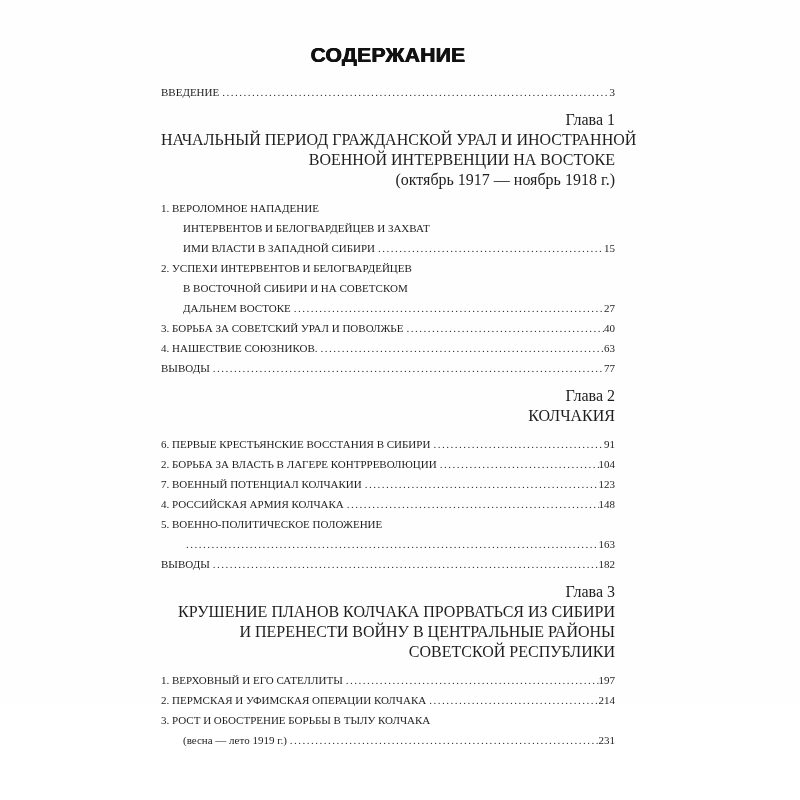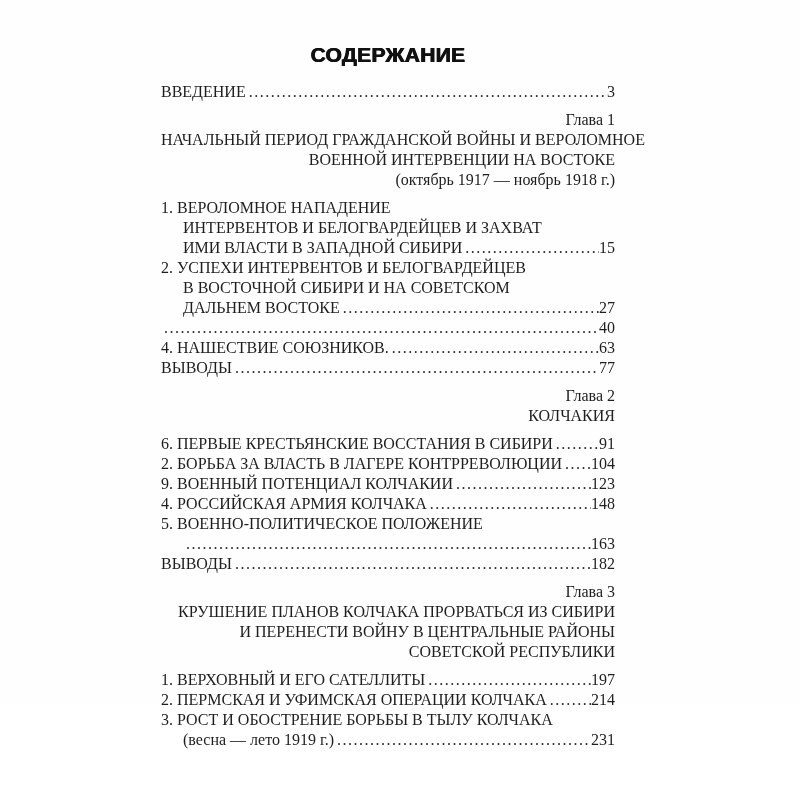--- a/index.html
+++ b/index.html
@@ -29,21 +29,21 @@
     font-family: "Liberation Sans", "DejaVu Sans", sans-serif;
     font-weight: 700;
     font-size: 21px;
     line-height: 26px;
     letter-spacing: 0.3px;
     color: #111111;
     
     text-shadow: 0.45px 0 0 currentColor, -0.45px 0 0 currentColor;
   }
   .toc-line {
-    font-size: 16px;
+    font-size: 11px;
     line-height: 20px;
     white-space: nowrap;
     display: block;
   }
   .toc-line.with-page {
     display: flex;
     align-items: baseline;
   }
   .toc-line.indent { padding-left: 22px; }
   .entry-text { flex: 0 0 auto; }
@@ -86,21 +86,21 @@
     <div class="intro-block">
       <div class="toc-line with-page">
         <span class="entry-text">ВВЕДЕНИЕ</span>
         <span class="dots"></span>
         <span class="pg">3</span>
       </div>
     </div>
 
     <div class="chapter-heading">
       <span class="chapter-label">Глава 1</span>
-      <span class="chapter-title-line">НАЧАЛЬНЫЙ ПЕРИОД ГРАЖДАНСКОЙ ВОЙНЫ И ВЕРОЛОМНОЕ</span>
+      <span class="chapter-title-line">НАЧАЛЬНЫЙ ПЕРИОД ГРАЖДАНСКОЙ УРАЛ И ИНОСТРАННОЙ</span>
       <span class="chapter-title-line">ВОЕННОЙ ИНТЕРВЕНЦИИ НА ВОСТОКЕ</span>
       <span class="chapter-subtitle">(октябрь 1917 — ноябрь 1918 г.)</span>
     </div>
 
     <div class="entries">
       <div class="toc-entry">
         <div class="toc-line">
           <span class="entry-text">1. ВЕРОЛОМНОЕ НАПАДЕНИЕ</span>
         </div>
         <div class="toc-line indent">
@@ -120,20 +120,21 @@
           <span class="entry-text">В ВОСТОЧНОЙ СИБИРИ И НА СОВЕТСКОМ</span>
         </div>
         <div class="toc-line indent with-page">
           <span class="entry-text">ДАЛЬНЕМ ВОСТОКЕ</span>
           <span class="dots"></span>
           <span class="pg">27</span>
         </div>
       </div>
       <div class="toc-entry">
         <div class="toc-line with-page">
+          <span class="entry-text">3. БОРЬБА ЗА СОВЕТСКИЙ УРАЛ И ПОВОЛЖЬЕ</span>
           <span class="dots"></span>
           <span class="pg">40</span>
         </div>
       </div>
       <div class="toc-entry">
         <div class="toc-line with-page">
           <span class="entry-text">4. НАШЕСТВИЕ СОЮЗНИКОВ.</span>
           <span class="dots"></span>
           <span class="pg">63</span>
         </div>
@@ -162,21 +163,21 @@
       </div>
       <div class="toc-entry">
         <div class="toc-line with-page">
           <span class="entry-text">2. БОРЬБА ЗА ВЛАСТЬ В ЛАГЕРЕ КОНТРРЕВОЛЮЦИИ</span>
           <span class="dots"></span>
           <span class="pg">104</span>
         </div>
       </div>
       <div class="toc-entry">
         <div class="toc-line with-page">
-          <span class="entry-text">9. ВОЕННЫЙ ПОТЕНЦИАЛ КОЛЧАКИИ</span>
+          <span class="entry-text">7. ВОЕННЫЙ ПОТЕНЦИАЛ КОЛЧАКИИ</span>
           <span class="dots"></span>
           <span class="pg">123</span>
         </div>
       </div>
       <div class="toc-entry">
         <div class="toc-line with-page">
           <span class="entry-text">4. РОССИЙСКАЯ АРМИЯ КОЛЧАКА</span>
           <span class="dots"></span>
           <span class="pg">148</span>
         </div>

